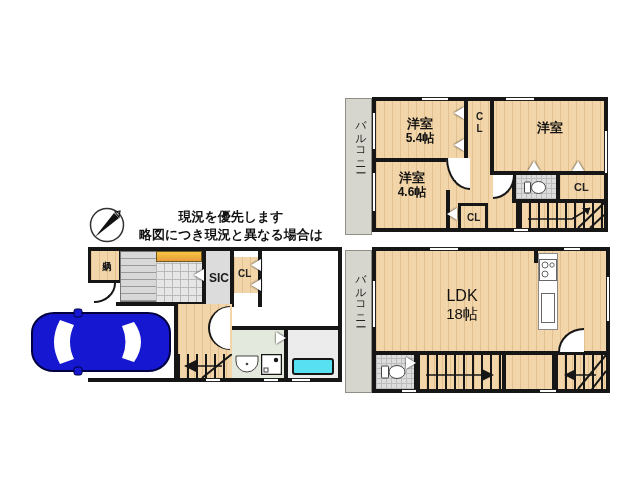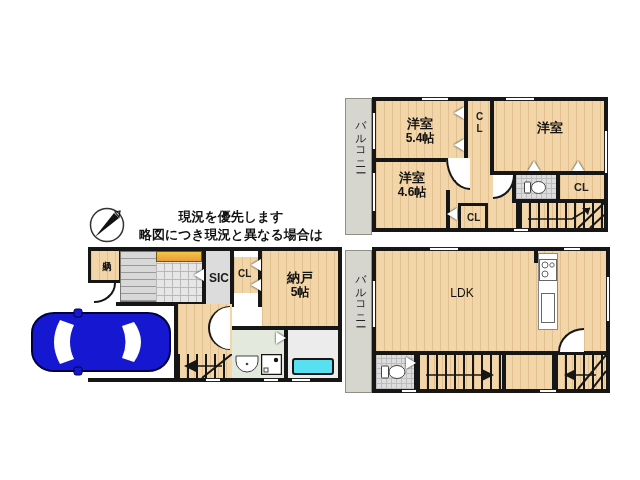--- a/index.html
+++ b/index.html
@@ -137,21 +137,22 @@
   <div class="win-bottom" style="left:138px;width:14px;"></div>
 </div>
 
 <div class="abs balcony" style="left:345px;top:250px;width:27px;height:143px;">
   <div class="vtext" style="position:absolute;left:7px;top:16px;font-size:11px;color:#222;">バルコニー</div>
 </div>
 
 <div class="plan wood" style="left:372px;top:247px;width:238px;height:146px;">
 
   <div class="roomlbl" style="left:40px;top:36px;width:92px;">
-    <div style="font-size:12px;">LDK</div>
+    <div style="font-size:16px;">LDK</div>
+    <div style="font-size:15px;">18帖</div>
   </div>
 
   <div class="abs" style="left:162px;top:2px;width:20px;height:77px;background:#fff;border:1px solid #8a8a8a;"></div>
   <svg width="18" height="22" viewBox="0 0 18 22" style="position:absolute;left:163px;top:8px;">
     <rect x="0.5" y="0.5" width="17" height="21" fill="#fff" stroke="#666"></rect>
     <circle cx="6" cy="6" r="3" fill="none" stroke="#666"></circle>
     <circle cx="13" cy="6" r="2.2" fill="none" stroke="#666"></circle>
     <circle cx="6" cy="15" r="3" fill="none" stroke="#666"></circle>
   </svg>
   <div class="abs" style="left:165px;top:42px;width:14px;height:30px;background:#fff;border:1px solid #666;"></div>
@@ -219,26 +220,20 @@
   <div class="tri tri-l" style="left:106px;top:22px;"></div>
   <div class="abs wall" style="left:142px;top:4px;width:4px;height:56px;"></div>
 
   <div class="abs wood" style="left:146px;top:10px;width:24px;height:36px;">
     <div class="cl" style="position:absolute;left:4px;top:11px;">CL</div>
   </div>
   <div class="abs wall" style="left:170px;top:4px;width:4px;height:56px;"></div>
   <div class="tri tri-l" style="left:163px;top:12px;"></div>
   <div class="tri tri-l" style="left:163px;top:32px;"></div>
 
-  <div class="abs wood" style="left:174px;top:4px;width:76px;height:75px;">
-    <div class="roomlbl" style="left:6px;top:20px;width:64px;">
-      <div class="rname">納戸</div>
-      <div class="rsize">5帖</div>
-    </div>
-  </div>
   <div class="abs wall" style="left:142px;top:79px;width:112px;height:4px;"></div>
 
   <div class="abs wall" style="left:86px;top:55px;width:4px;height:80px;"></div>
   <div class="abs wood" style="left:90px;top:57px;width:54px;height:50px;"></div>
   <div class="abs stairs" style="left:90px;top:107px;width:54px;height:24px;">
     <svg width="54" height="24" viewBox="0 0 54 24" style="position:absolute;left:0;top:0;">
       <line x1="54" y1="0" x2="24" y2="24" stroke="#161616" stroke-width="2"></line>
       <line x1="44" y1="12" x2="10" y2="12" stroke="#161616" stroke-width="1.5"></line>
       <polygon points="6,12 18,6 18,18" fill="#161616"></polygon>
     </svg>

